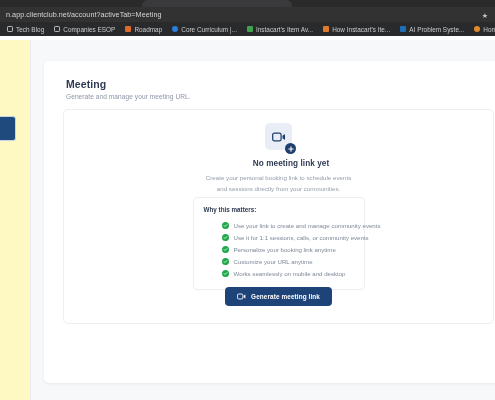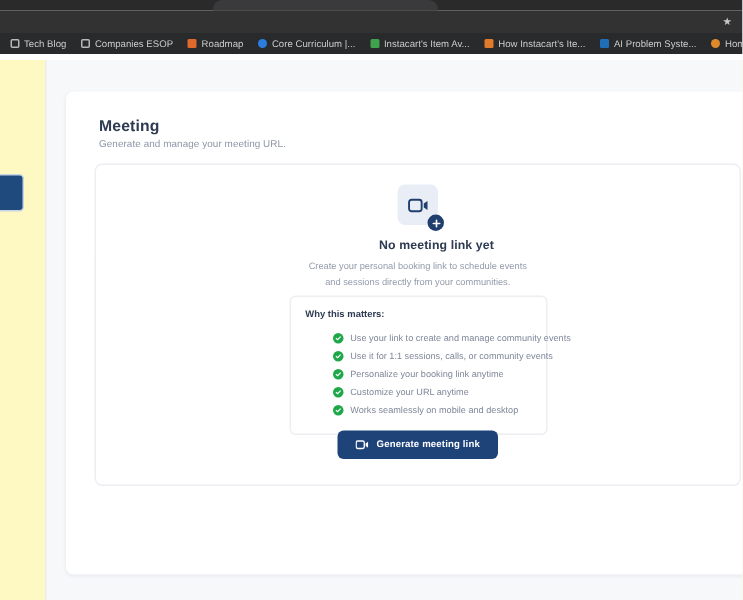--- a/index.html
+++ b/index.html
@@ -264,20 +264,21 @@
 </head>
 <body>
 
 <div class="browser">
 
   <div class="tabstrip">
     <div class="tab-active"></div>
   </div>
 
   <div class="urlbar">
+    <span class="url-text">n.app.clientclub.net/account?activeTab=Meeting</span>
     <span class="star-icon">★</span>
   </div>
 
   <div class="bookmarks" id="bookmarks-bar">
       <div class="bm">
         <span class="bm-ico folder"></span>
         <span class="bm-label">Tech Blog</span>
       </div>
       <div class="bm">
         <span class="bm-ico folder"></span>

